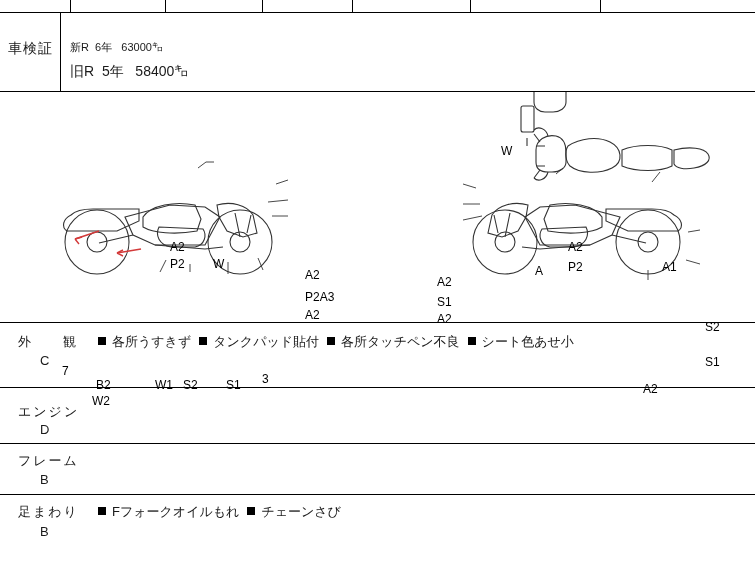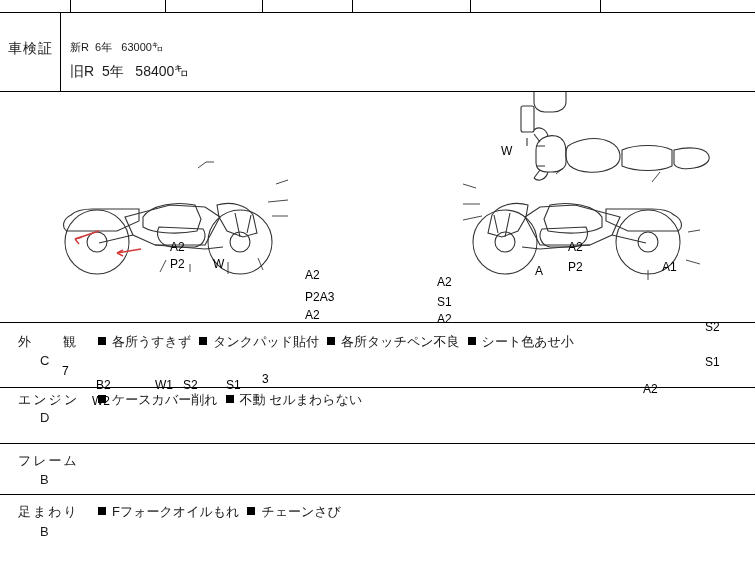--- a/index.html
+++ b/index.html
@@ -204,26 +204,23 @@
 
   <div class="crow" style="top:325px;height:62px;">
     <div class="cat" style="top:8px;">外　　観</div>
     <div class="grade" style="top:28px;">C</div>
     <div class="items" style="top:8px;">
       <span class="bullet"></span><span class="itm">各所うすきず</span><span class="bullet"></span><span class="itm">タンクパッド貼付</span><span class="bullet"></span><span class="itm">各所タッチペン不良</span><span class="bullet"></span><span class="itm">シート色あせ小</span>
     </div>
   </div>
   <div class="divider" style="top:387px;"></div>
 
-  <div class="crow" style="top:376px;height:55px;">
+  <div class="crow" style="top:388px;height:55px;">
     <div class="cat" style="top:15px;">エンジン</div>
     <div class="grade" style="top:34px;">D</div>
-    <div class="items" style="top:15px;">
-      <span class="bullet"></span><span class="itm">ケースカバー削れ</span><span class="bullet"></span><span class="itm">不動 セルまわらない</span>
-    </div>
   </div>
   <div class="divider" style="top:443px;"></div>
 
   <div class="crow" style="top:444px;height:50px;">
     <div class="cat" style="top:8px;">フレーム</div>
     <div class="grade" style="top:28px;">B</div>
   </div>
   <div class="divider" style="top:494px;"></div>
 
   <div class="crow" style="top:495px;height:55px;">

